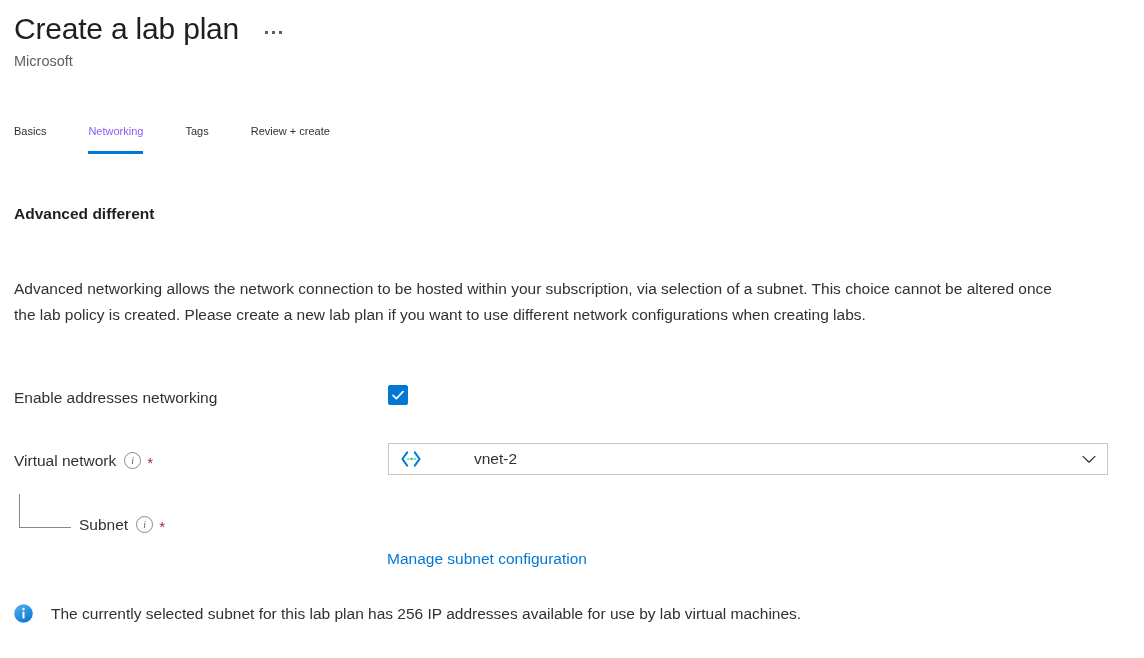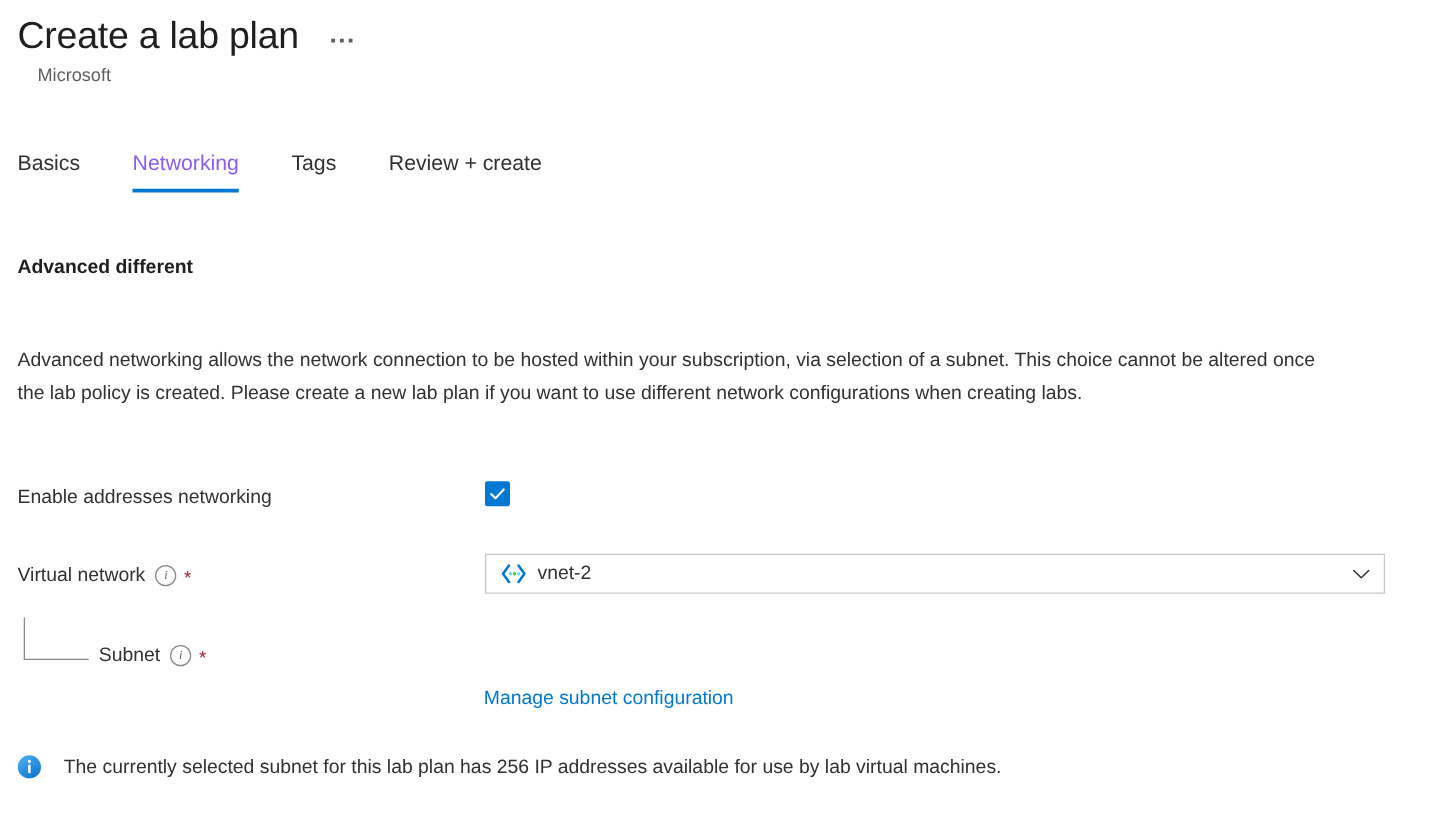--- a/index.html
+++ b/index.html
@@ -52,33 +52,32 @@
     display: block;
     width: 3px;
     height: 3px;
     background: #605e5c;
   }
   .subtitle {
     font-size: 14.5px;
     color: #605e5c;
     line-height: 20px;
     margin-top: 3px;
-    margin-left: 16px;
   }
 
   
   .tabs {
     position: absolute;
     left: 14px;
     top: 120px;
     display: flex;
     align-items: flex-start;
   }
   .tab {
-    font-size: 17px;
+    font-size: 11px;
     line-height: 22px;
     color: #323130;
     padding: 0 0 9px 0;
     margin-right: 42px;
     cursor: pointer;
     border-bottom: 3px solid transparent;
     white-space: nowrap;
   }
   .tab:last-child { margin-right: 0; }
   .tab.active {
@@ -163,20 +162,21 @@
   
   .dropdown {
     position: absolute;
     height: 32px;
     border: 1px solid #c8c6c4;
     background: #ffffff;
     box-sizing: border-box;
     display: flex;
     align-items: center;
     cursor: pointer;
+    gap: 44px;
   }
   .dd-vnet {
     left: 388px;
     top: 443px;
     width: 720px;
   }
   .dd-subnet {
     left: 388px;
     top: 505px;
     width: 718px;

